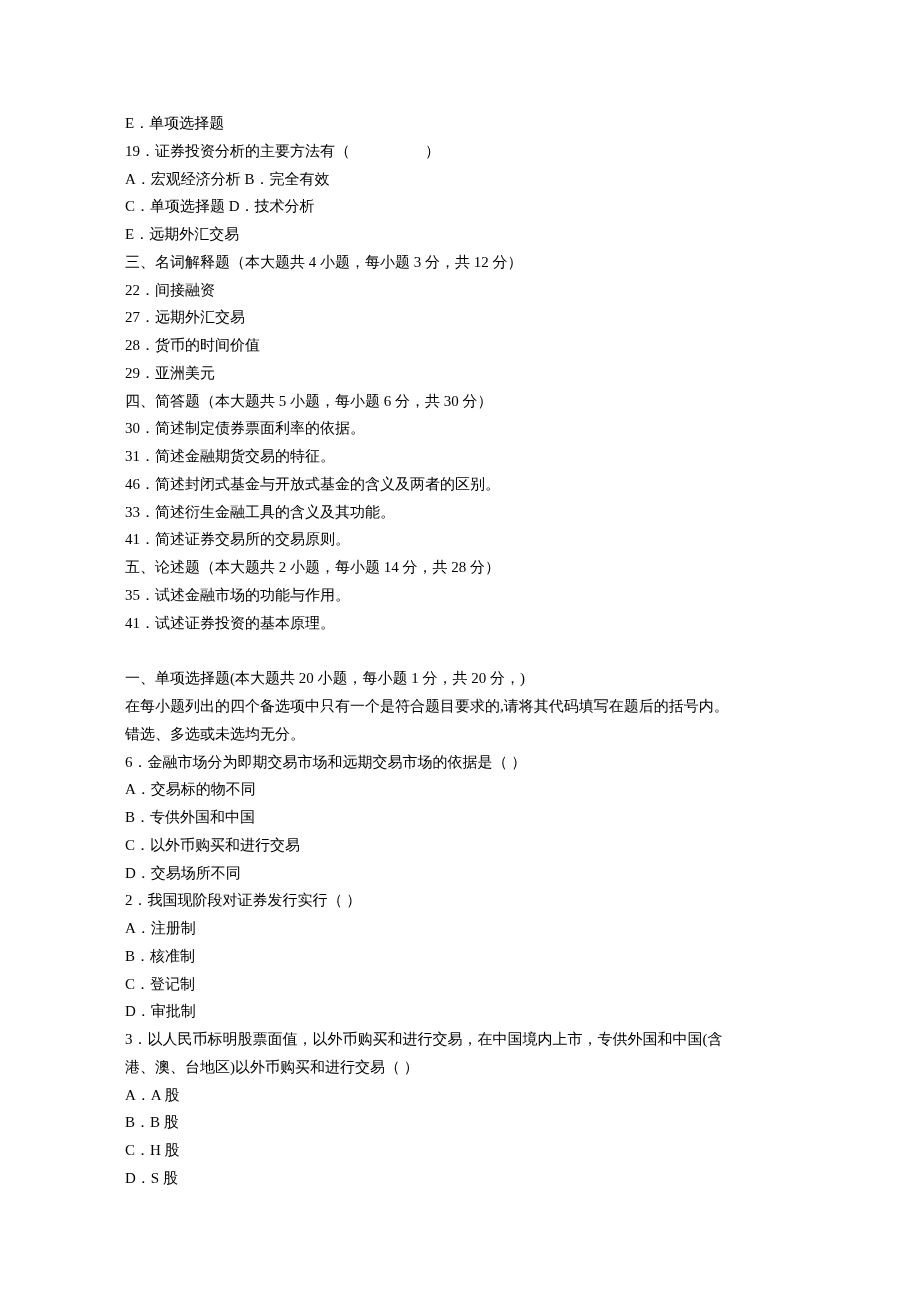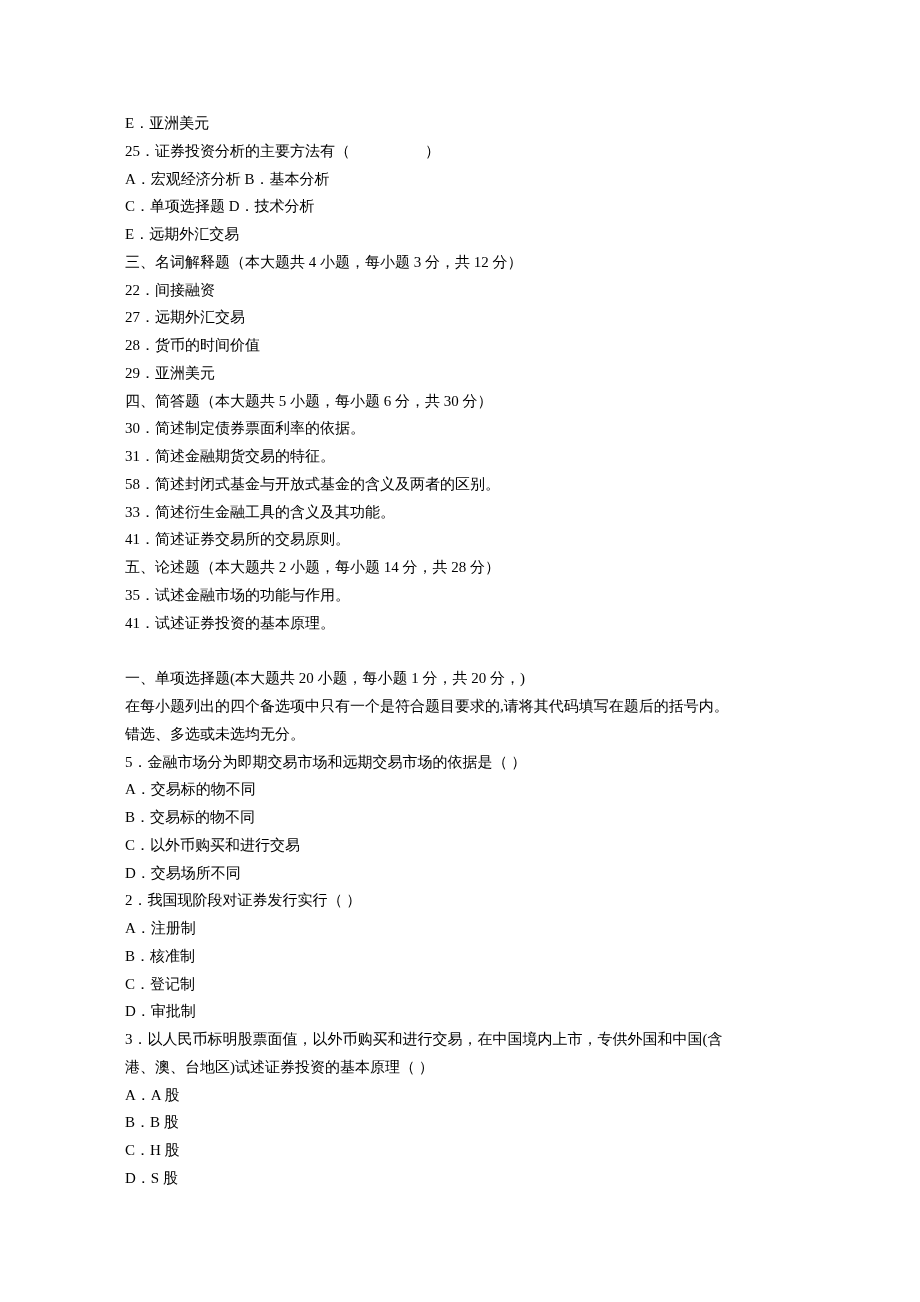--- a/index.html
+++ b/index.html
@@ -19,53 +19,53 @@
     .line {
       display: block;
     }
     .spacer {
       height: 28px;
     }
   </style>
 </head>
 <body>
 
-<span class="line">E．亚洲美元</span>
-<span class="line">25．证券投资分析的主要方法有（　　　　　）</span>
-<span class="line">A．宏观经济分析 B．基本分析</span>
+<span class="line">E．单项选择题</span>
+<span class="line">19．证券投资分析的主要方法有（　　　　　）</span>
+<span class="line">A．宏观经济分析 B．完全有效</span>
 <span class="line">C．单项选择题 D．技术分析</span>
 <span class="line">E．远期外汇交易</span>
 <span class="line">三、名词解释题（本大题共 4 小题，每小题 3 分，共 12 分）</span>
 <span class="line">22．间接融资</span>
 <span class="line">27．远期外汇交易</span>
 <span class="line">28．货币的时间价值</span>
 <span class="line">29．亚洲美元</span>
 <span class="line">四、简答题（本大题共 5 小题，每小题 6 分，共 30 分）</span>
 <span class="line">30．简述制定债券票面利率的依据。</span>
 <span class="line">31．简述金融期货交易的特征。</span>
-<span class="line">58．简述封闭式基金与开放式基金的含义及两者的区别。</span>
+<span class="line">46．简述封闭式基金与开放式基金的含义及两者的区别。</span>
 <span class="line">33．简述衍生金融工具的含义及其功能。</span>
 <span class="line">41．简述证券交易所的交易原则。</span>
 <span class="line">五、论述题（本大题共 2 小题，每小题 14 分，共 28 分）</span>
 <span class="line">35．试述金融市场的功能与作用。</span>
 <span class="line">41．试述证券投资的基本原理。</span>
 
 <div class="spacer"></div>
 
 <span class="line">一、单项选择题(本大题共 20 小题，每小题 1 分，共 20 分，)</span>
 <span class="line">在每小题列出的四个备选项中只有一个是符合题目要求的,请将其代码填写在题后的括号内。</span>
 <span class="line">错选、多选或未选均无分。</span>
-<span class="line">5．金融市场分为即期交易市场和远期交易市场的依据是（ ）</span>
+<span class="line">6．金融市场分为即期交易市场和远期交易市场的依据是（ ）</span>
 <span class="line">A．交易标的物不同</span>
-<span class="line">B．交易标的物不同</span>
+<span class="line">B．专供外国和中国</span>
 <span class="line">C．以外币购买和进行交易</span>
 <span class="line">D．交易场所不同</span>
 <span class="line">2．我国现阶段对证券发行实行（ ）</span>
 <span class="line">A．注册制</span>
 <span class="line">B．核准制</span>
 <span class="line">C．登记制</span>
 <span class="line">D．审批制</span>
 <span class="line">3．以人民币标明股票面值，以外币购买和进行交易，在中国境内上市，专供外国和中国(含</span>
-<span class="line">港、澳、台地区)试述证券投资的基本原理（ ）</span>
+<span class="line">港、澳、台地区)以外币购买和进行交易（ ）</span>
 <span class="line">A．A 股</span>
 <span class="line">B．B 股</span>
 <span class="line">C．H 股</span>
 <span class="line">D．S 股</span>
 
 </body></html>

